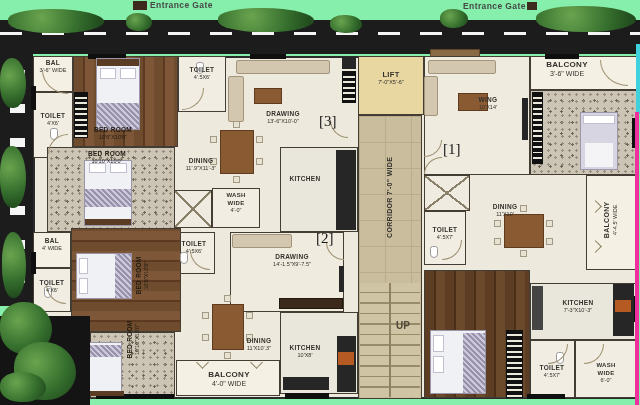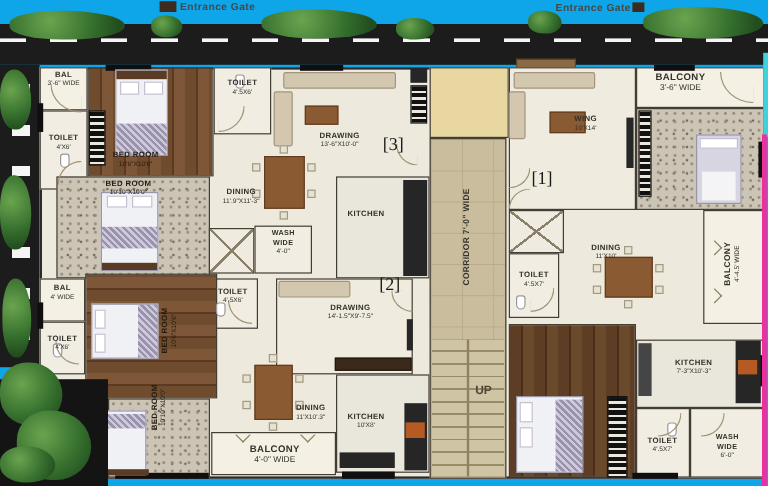--- a/index.html
+++ b/index.html
@@ -1,16 +1,16 @@
 <!DOCTYPE html>
 <html><head>
 <meta charset="utf-8">
 <style>
   html,body{margin:0;padding:0;background:#fff;}
-  .plan{position:relative;width:640px;height:405px;background:#0ea5e9;overflow:hidden;
+  .plan{position:relative;width:640px;height:405px;background:#86efac;overflow:hidden;
         font-family:"Liberation Sans",sans-serif;}
   .abs{position:absolute;box-sizing:border-box;}
   
   .road{background:#1c1c1c;}
   .dash-h{background:repeating-linear-gradient(90deg,#f5f5f5 0 22px,transparent 22px 42px);}
   .dash-v{background:repeating-linear-gradient(180deg,#f5f5f5 0 9px,transparent 9px 34px);}
   
   .bldg{background:#ede9dd;border:2px solid #2b2b2b;}
   .room{border:1.5px solid #433d34;}
   .tile{background:#f1ede2;}
@@ -293,20 +293,24 @@
       <span class="dm">4'-0"</span>
     </div>
   <div class="lbl" style="left:280px;top:175px;width:50px;">
     <span class="nm">KITCHEN</span>
     </div>
   <div class="lbl" style="left:173px;top:240px;width:42px;">
     <span class="nm">TOILET</span>
       <span class="dm">4'.5X6'</span>
     </div>
 
+  <div class="lbl" style="left:358px;top:70px;width:66px;font-size:7.5px;">
+    <span class="nm">LIFT</span>
+      <span class="dm">7'-0"X5'-6"</span>
+    </div>
   <div class="lbl vert" style="left:330px;top:193px;width:120px;font-size:7px;">
     <span class="nm">CORRIDOR 7'-0" WIDE</span>
     </div>
   <div class="uplbl" style="left:396px;top:320px;">UP</div>
   <div class="unitlbl" style="left:319px;top:113px;">[3]</div>
   <div class="unitlbl" style="left:316px;top:230px;">[2]</div>
   <div class="unitlbl" style="left:443px;top:141px;">[1]</div>
 
   <div class="lbl" style="left:34px;top:237px;width:36px;">
     <span class="nm">BAL</span>

